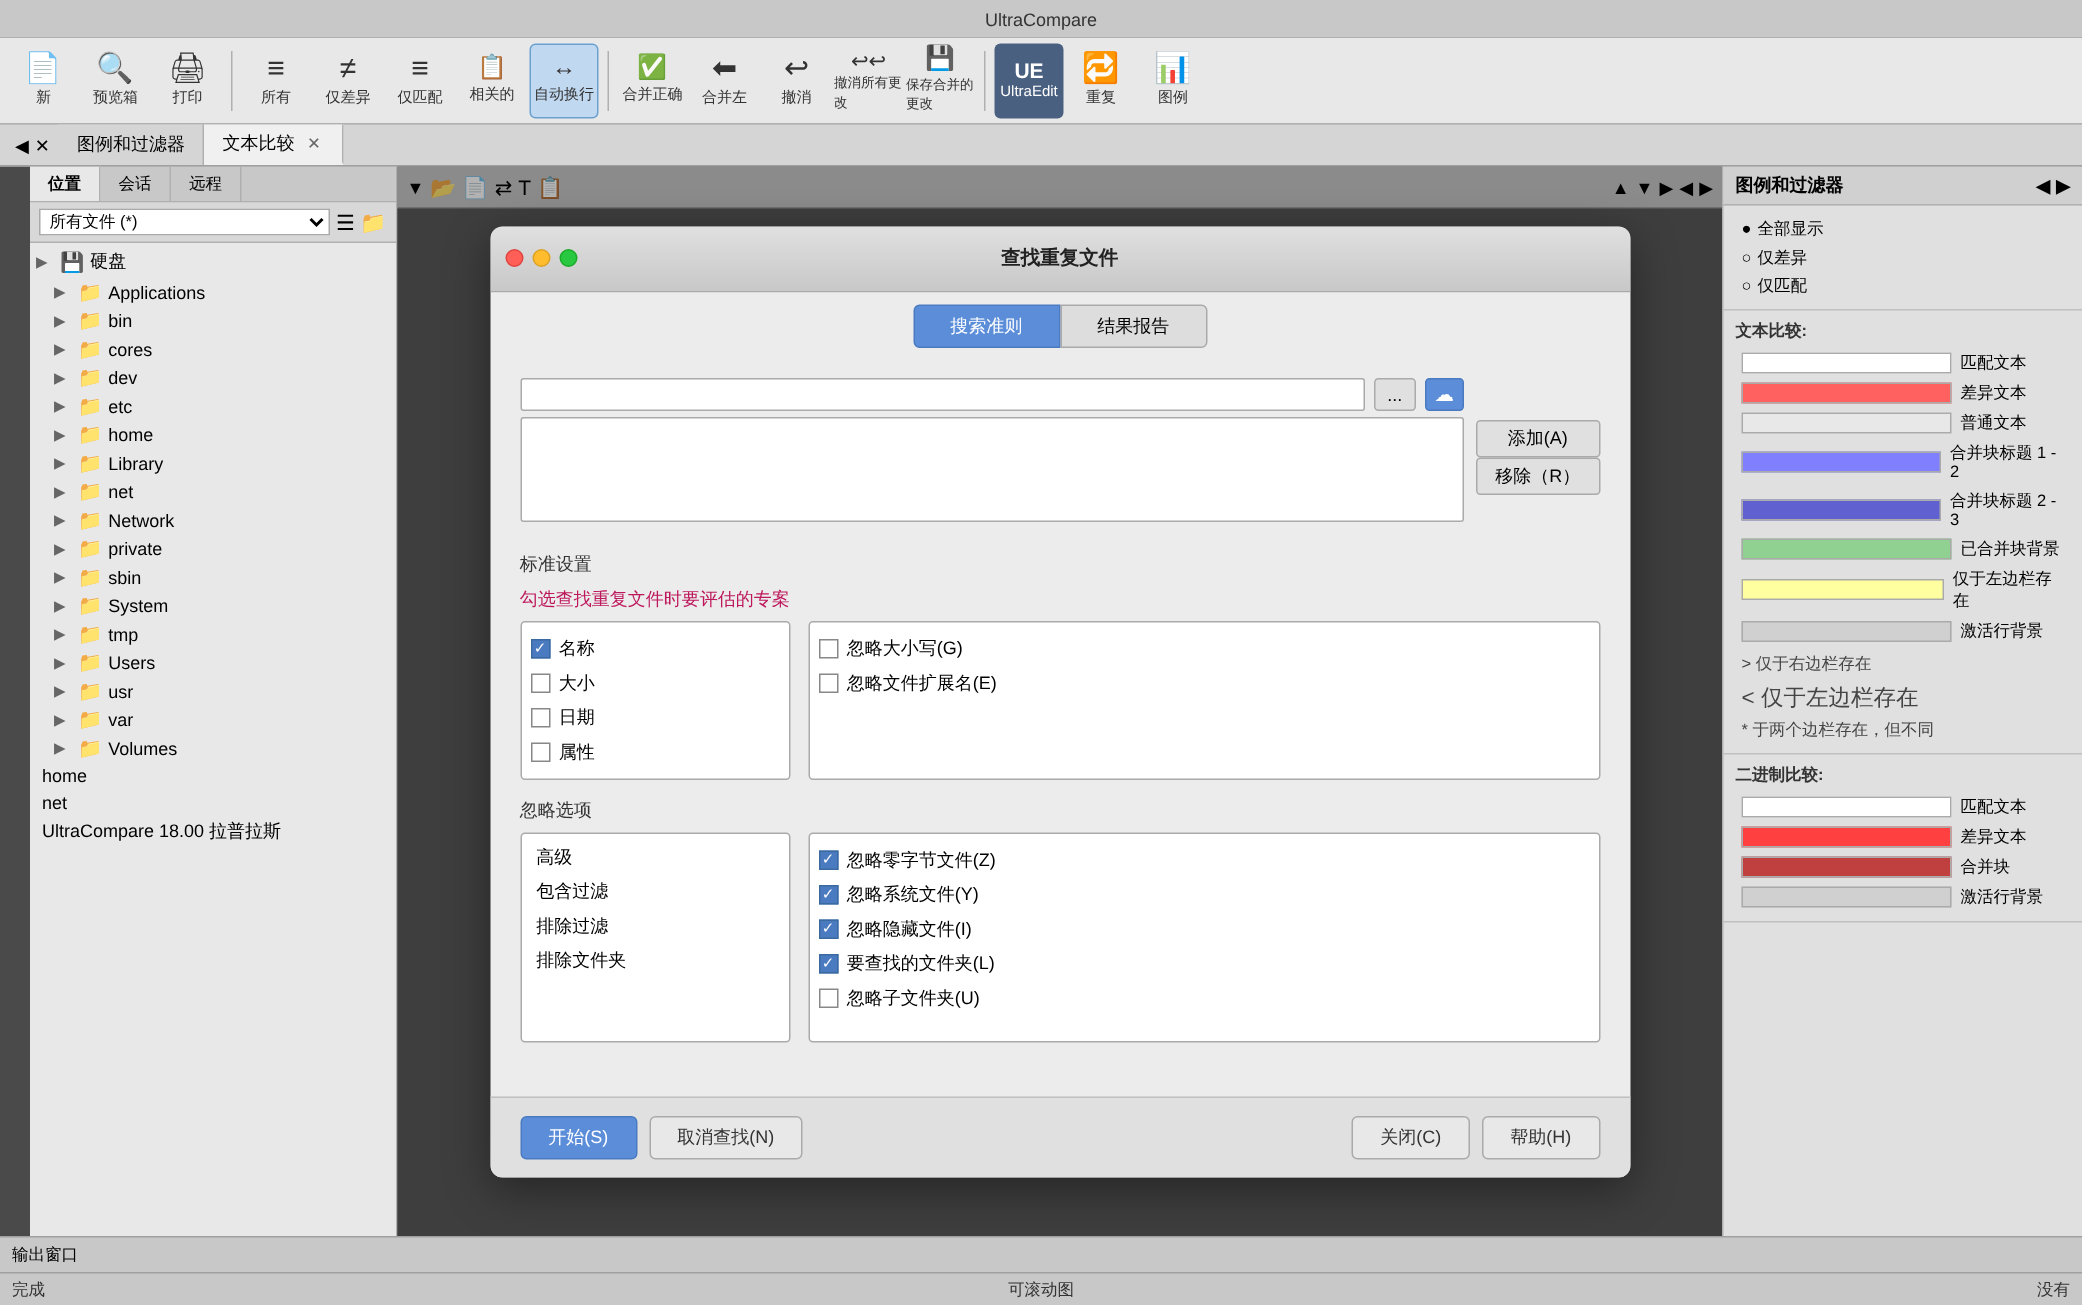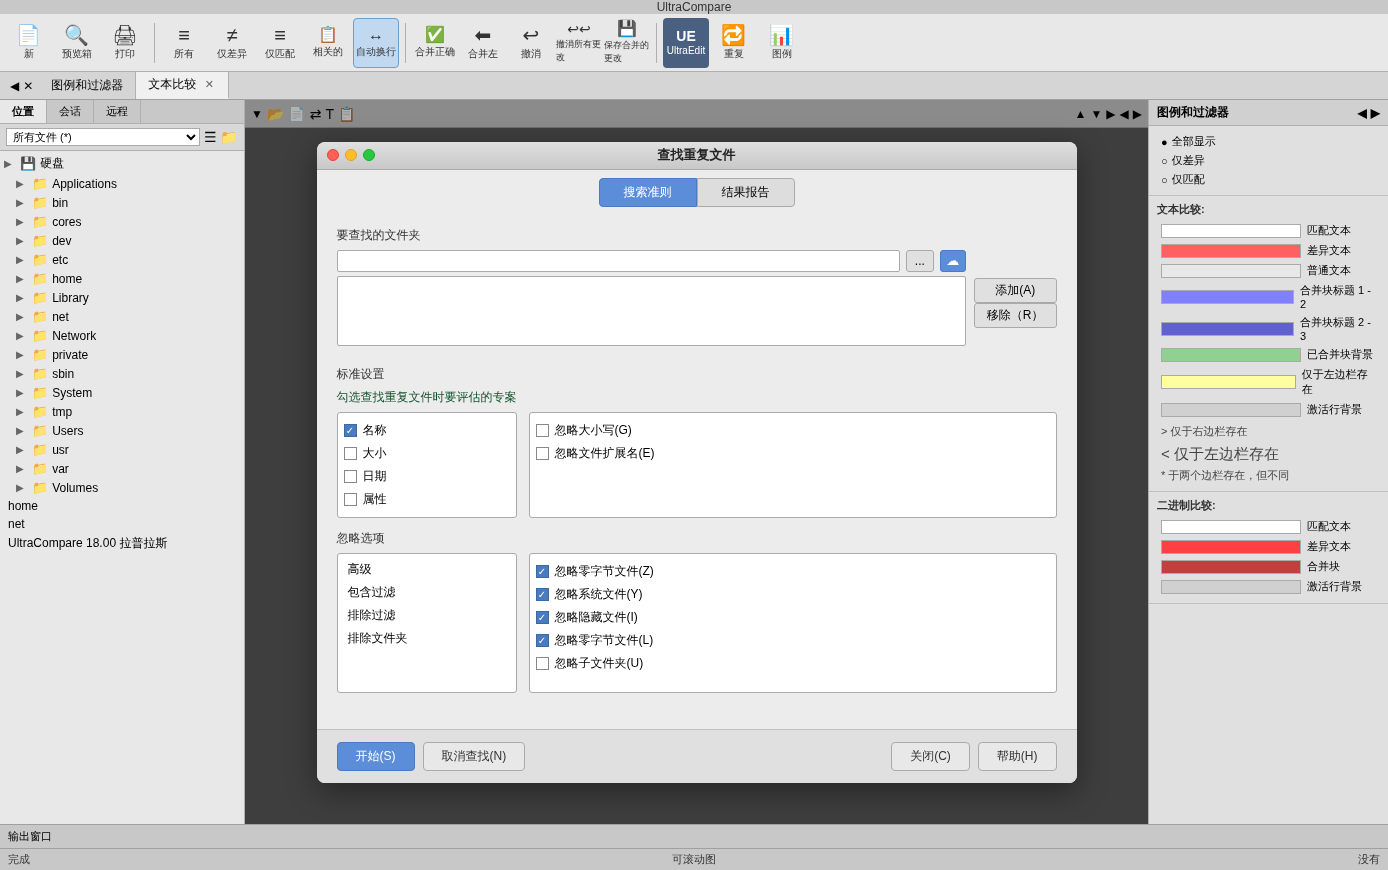--- a/index.html
+++ b/index.html
@@ -10,21 +10,21 @@
       width: 1388px;
       height: 870px;
       overflow: hidden;
       display: flex;
       flex-direction: column;
     }
 
     
     .title-bar {
       background: #c8c8c8;
-      height: 14px;
+      height: 25px;
       display: flex;
       align-items: center;
       justify-content: center;
       font-size: 12px;
       color: #333;
       position: relative;
     }
 
     
     .toolbar {
@@ -101,20 +101,21 @@
       align-items: center;
       padding: 0 6px;
       gap: 4px;
     }
 
     
     .main-area {
       display: flex;
       flex: 1;
       overflow: hidden;
+      padding-left: 20px;
     }
 
     
     .sidebar {
       width: 245px;
       background: #e0e0e0;
       display: flex;
       flex-direction: column;
       border-right: 1px solid #b0b0b0;
     }
@@ -272,21 +273,21 @@
       border-radius: 8px;
       box-shadow: 0 8px 30px rgba(0,0,0,0.4);
       width: 760px;
       min-height: 620px;
       display: flex;
       flex-direction: column;
       overflow: hidden;
     }
     .modal-title-bar {
       background: linear-gradient(to bottom, #e0e0e0, #c8c8c8);
-      height: 28px;
+      height: 44px;
       display: flex;
       align-items: center;
       justify-content: center;
       position: relative;
       border-bottom: 1px solid #aaa;
       border-radius: 8px 8px 0 0;
     }
     .modal-title {
       font-size: 13px;
       font-weight: bold;
@@ -770,21 +771,20 @@
               <span>搜索准则</span>
             </div>
             <div class="modal-tab">
               <span>结果报告</span>
             </div>
           </div>
 
           <div class="modal-body">
 
             <div class="modal-section">
-              <div class="modal-section-title">要查找的文件夹</div>
               <div style="display:flex;gap:8px;align-items:flex-start;">
                 <div style="flex:1;">
                   <div class="folder-input-row">
                     <input class="folder-input" type="text" value="" style="">
                     <button class="folder-browse-btn">
                       <span>...</span>
                     </button>
                     <div class="folder-cloud-btn">
                       <span>☁</span>
                     </div>
@@ -797,21 +797,21 @@
                   </button>
                   <button class="modal-action-btn">
                     <span>移除（R）</span>
                   </button>
                 </div>
               </div>
             </div>
 
             <div class="criteria-section">
               <div class="criteria-title">标准设置</div>
-              <div class="criteria-title" style="color:#14532d;margin-bottom:6px;">勾选查找重复文件时要评估的专案</div>
+              <div class="criteria-title" style="color:#be185d;margin-bottom:6px;">勾选查找重复文件时要评估的专案</div>
               <div class="criteria-inner">
                 <div class="criteria-left">
                   <div class="check-item">
                     <div class="check-box checked">✓</div>
                     <span>名称</span>
                   </div>
                   <div class="check-item">
                     <div class="check-box"></div>
                     <span>大小</span>
                   </div>
@@ -862,21 +862,21 @@
                   <div class="check-item">
                     <div class="check-box checked">✓</div>
                     <span>忽略系统文件(Y)</span>
                   </div>
                   <div class="check-item">
                     <div class="check-box checked">✓</div>
                     <span>忽略隐藏文件(I)</span>
                   </div>
                   <div class="check-item">
                     <div class="check-box checked">✓</div>
-                    <span>忽略零字节文件(L)</span>
+                    <span>要查找的文件夹(L)</span>
                   </div>
                   <div class="check-item">
                     <div class="check-box"></div>
                     <span>忽略子文件夹(U)</span>
                   </div>
                 </div>
               </div>
             </div>
 
           </div>

